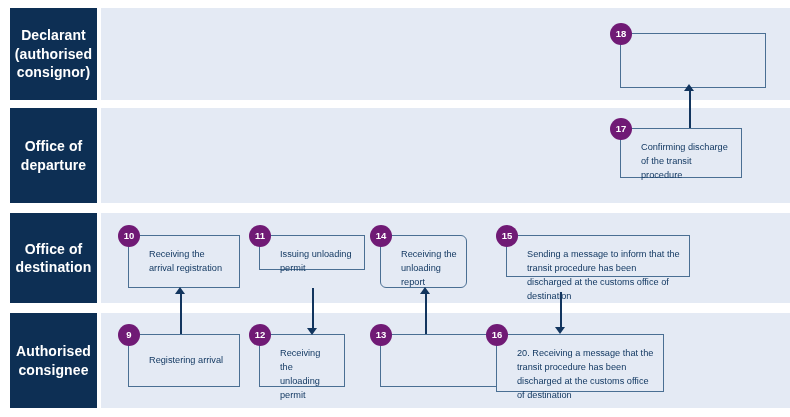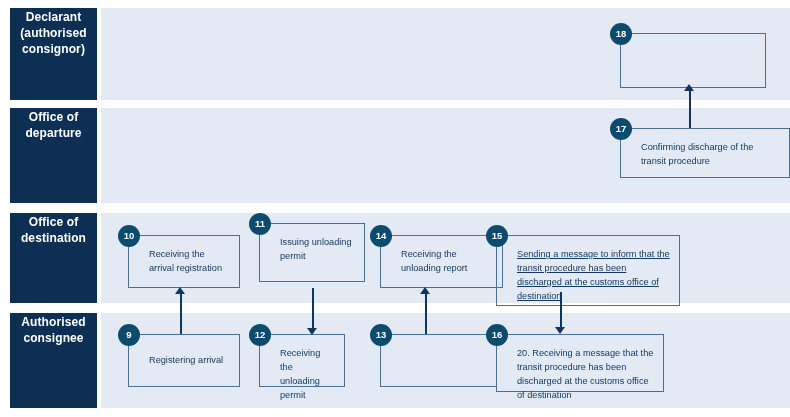--- a/index.html
+++ b/index.html
@@ -11,23 +11,23 @@
     overflow:hidden;
     position:relative;
   }
   #diagram{position:absolute;left:0;top:0;width:790px;height:417px;}
 
   .lane{position:absolute;left:10px;width:780px;display:flex;}
   .lane-label{
     width:87px;flex:0 0 87px;
     background:#0d2f54;
     color:#ffffff;
-    display:flex;justify-content:center;
+    display:flex;align-items:center;justify-content:center;
     text-align:center;
-    font-size:12px;font-weight:bold;line-height:1.32;
+    font-size:14px;font-weight:bold;line-height:1.32;
     letter-spacing:.1px;
     box-sizing:border-box;padding:2px 0;
   }
   .lane-body{
     flex:1 1 auto;
     background:#e4eaf4;
     margin-left:4px;
     position:relative;
   }
 
@@ -40,21 +40,21 @@
     color:#143a63;
     font-size:9.2px;
     line-height:1.52;
     padding:12px 9px 6px 20px;
   }
   .step .txt{display:block;}
   .step .num{
     position:absolute;
     left:-11px;top:-11px;
     width:22px;height:22px;border-radius:50%;
-    background:#0c4a6e;
+    background:#701a75;
     color:#ffffff;
     font-size:9.5px;font-weight:bold;
     display:flex;align-items:center;justify-content:center;
     line-height:1;
   }
 
   
   .arrow{position:absolute;width:11px;}
   .arrow .shaft{
     position:absolute;left:4.5px;top:0;bottom:0;width:2px;background:#12355e;
@@ -99,52 +99,52 @@
 
   <div class="lane" style="top:108px;height:95px;">
     <div class="lane-label">
       <span>
         <span>Office of</span><br>
         <span>departure</span>
       </span>
     </div>
     <div class="lane-body">
 
-      <div class="step" style="left:519px;top:20px;width:170px;height:50px;">
+      <div class="step" style="left:519px;top:20px;width:122px;height:50px;">
         <span class="num">17</span>
         <span class="txt">Confirming discharge of the transit procedure</span>
       </div>
     </div>
   </div>
 
   <div class="lane" style="top:213px;height:90px;">
     <div class="lane-label">
       <span>
         <span>Office of</span><br>
         <span>destination</span>
       </span>
     </div>
     <div class="lane-body">
 
       <div class="step" style="left:27px;top:22px;width:112px;height:53px;">
         <span class="num">10</span>
         <span class="txt">Receiving the arrival registration</span>
       </div>
 
-      <div class="step" style="left:158px;top:10px;width:106px;height:59px;">
+      <div class="step" style="left:158px;top:22px;width:106px;height:35px;">
         <span class="num">11</span>
         <span class="txt">Issuing unloading permit</span>
       </div>
 
-      <div class="step" style="left:279px;top:22px;width:123px;height:53px;">
+      <div class="step" style="left:279px;top:22px;width:87px;height:53px;border-radius:6px;">
         <span class="num">14</span>
         <span class="txt">Receiving the unloading report</span>
       </div>
 
-      <div class="step" style="left:395px;top:22px;width:184px;height:71px;text-decoration:underline;">
+      <div class="step" style="left:405px;top:22px;width:184px;height:42px;">
         <span class="num">15</span>
         <span class="txt">Sending a message to inform that the transit procedure has been discharged at the customs office of destination</span>
       </div>
     </div>
   </div>
 
   <div class="lane" style="top:313px;height:95px;">
     <div class="lane-label">
       <span>
         <span>Authorised</span><br>

